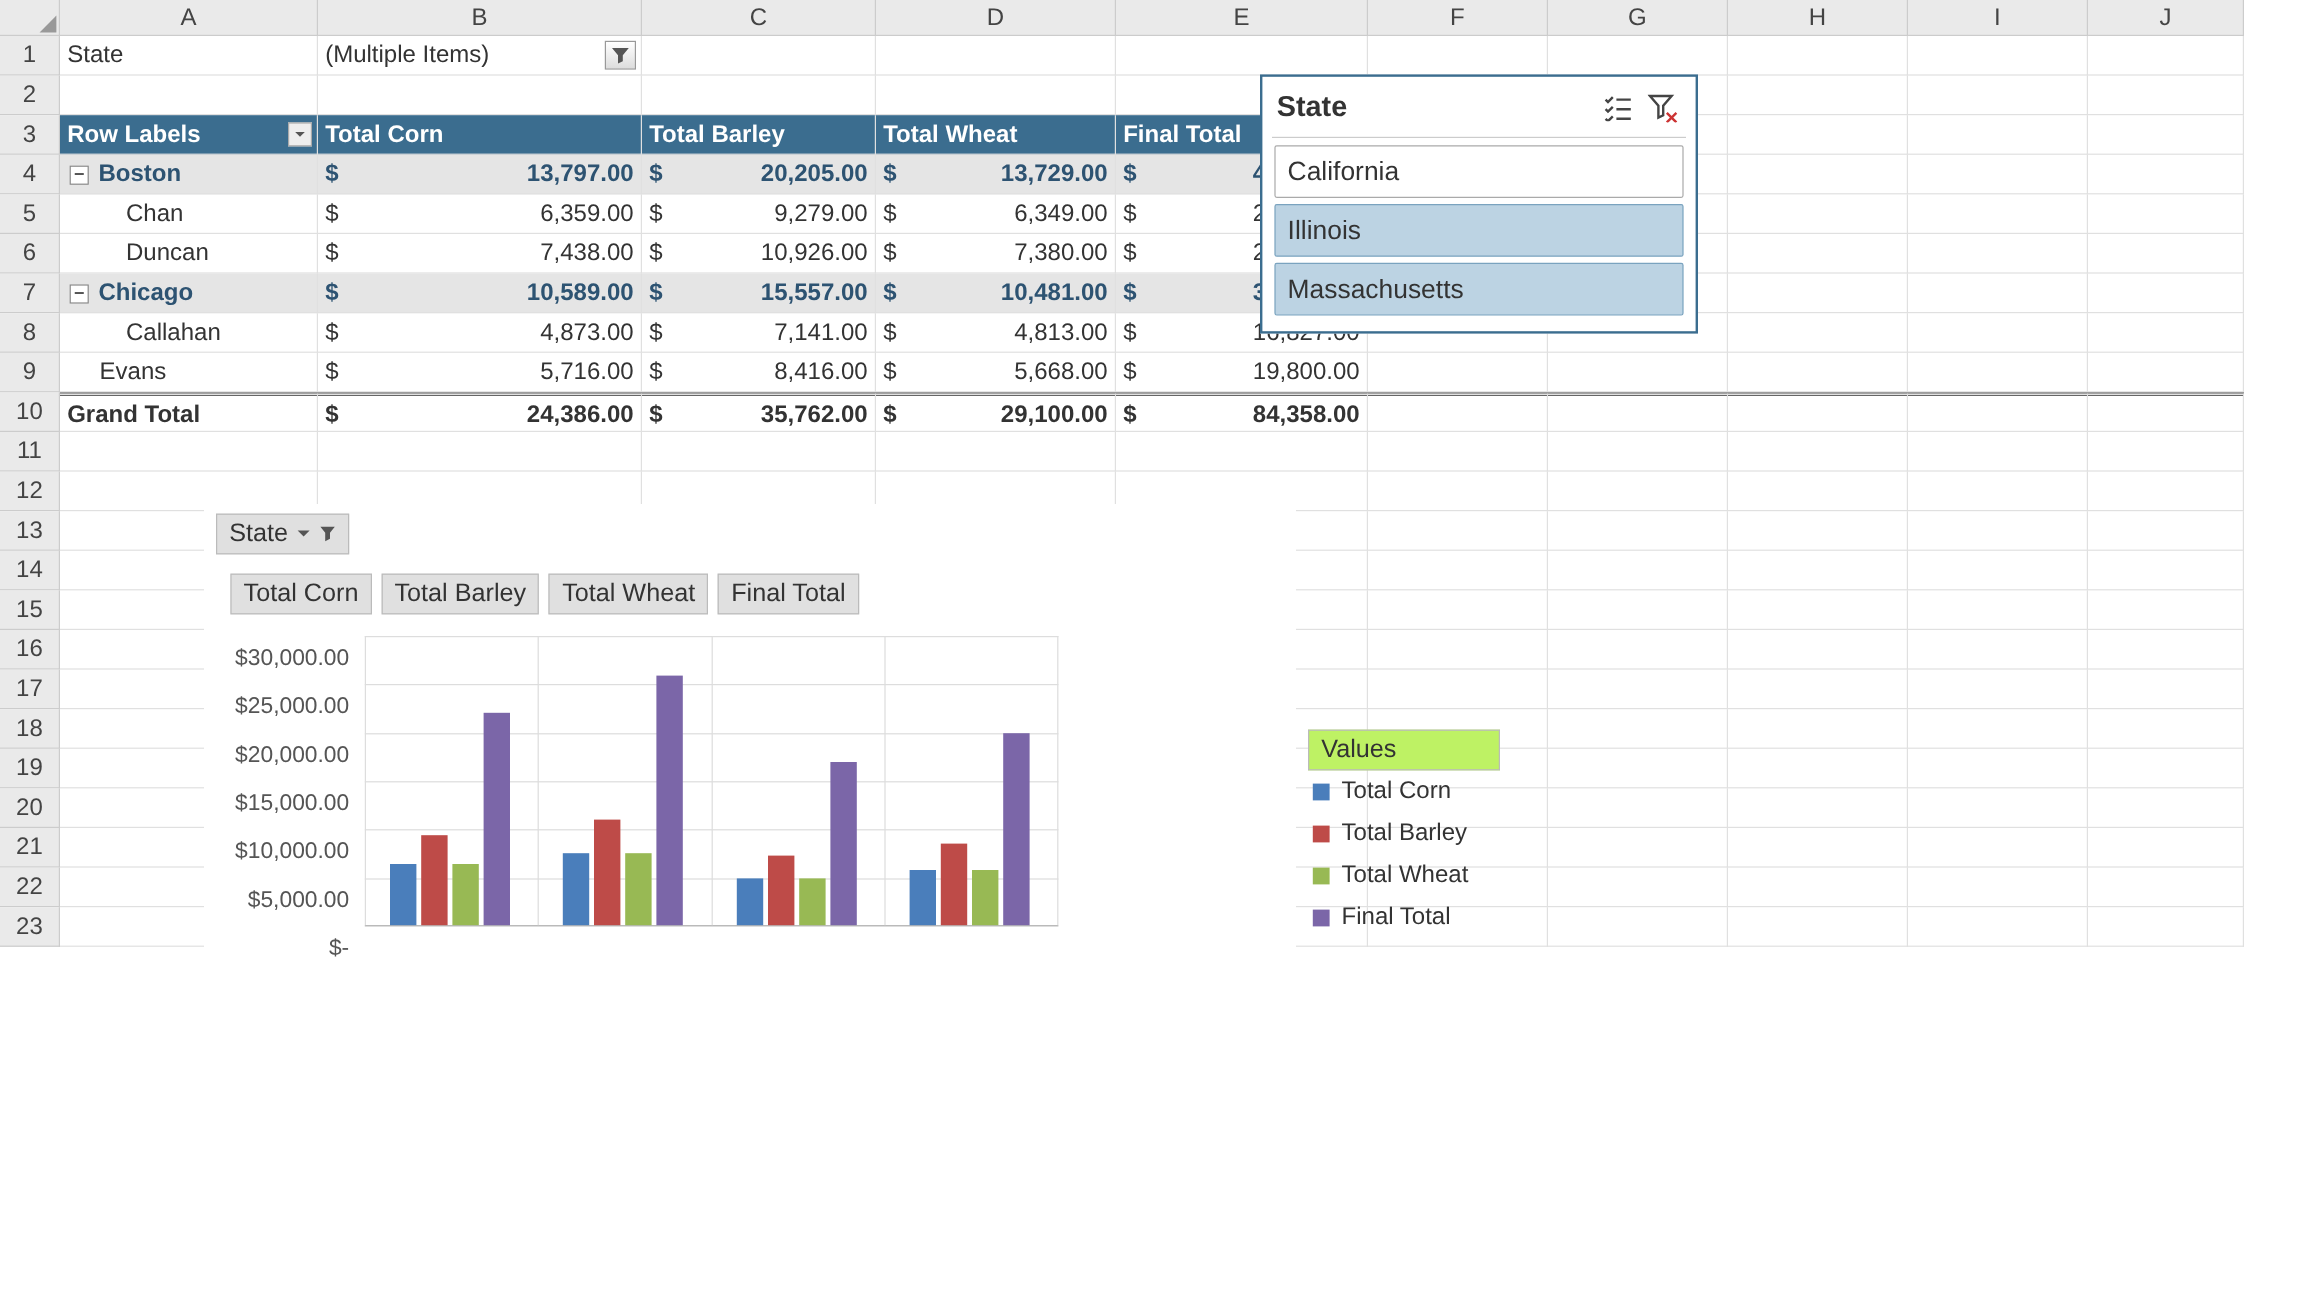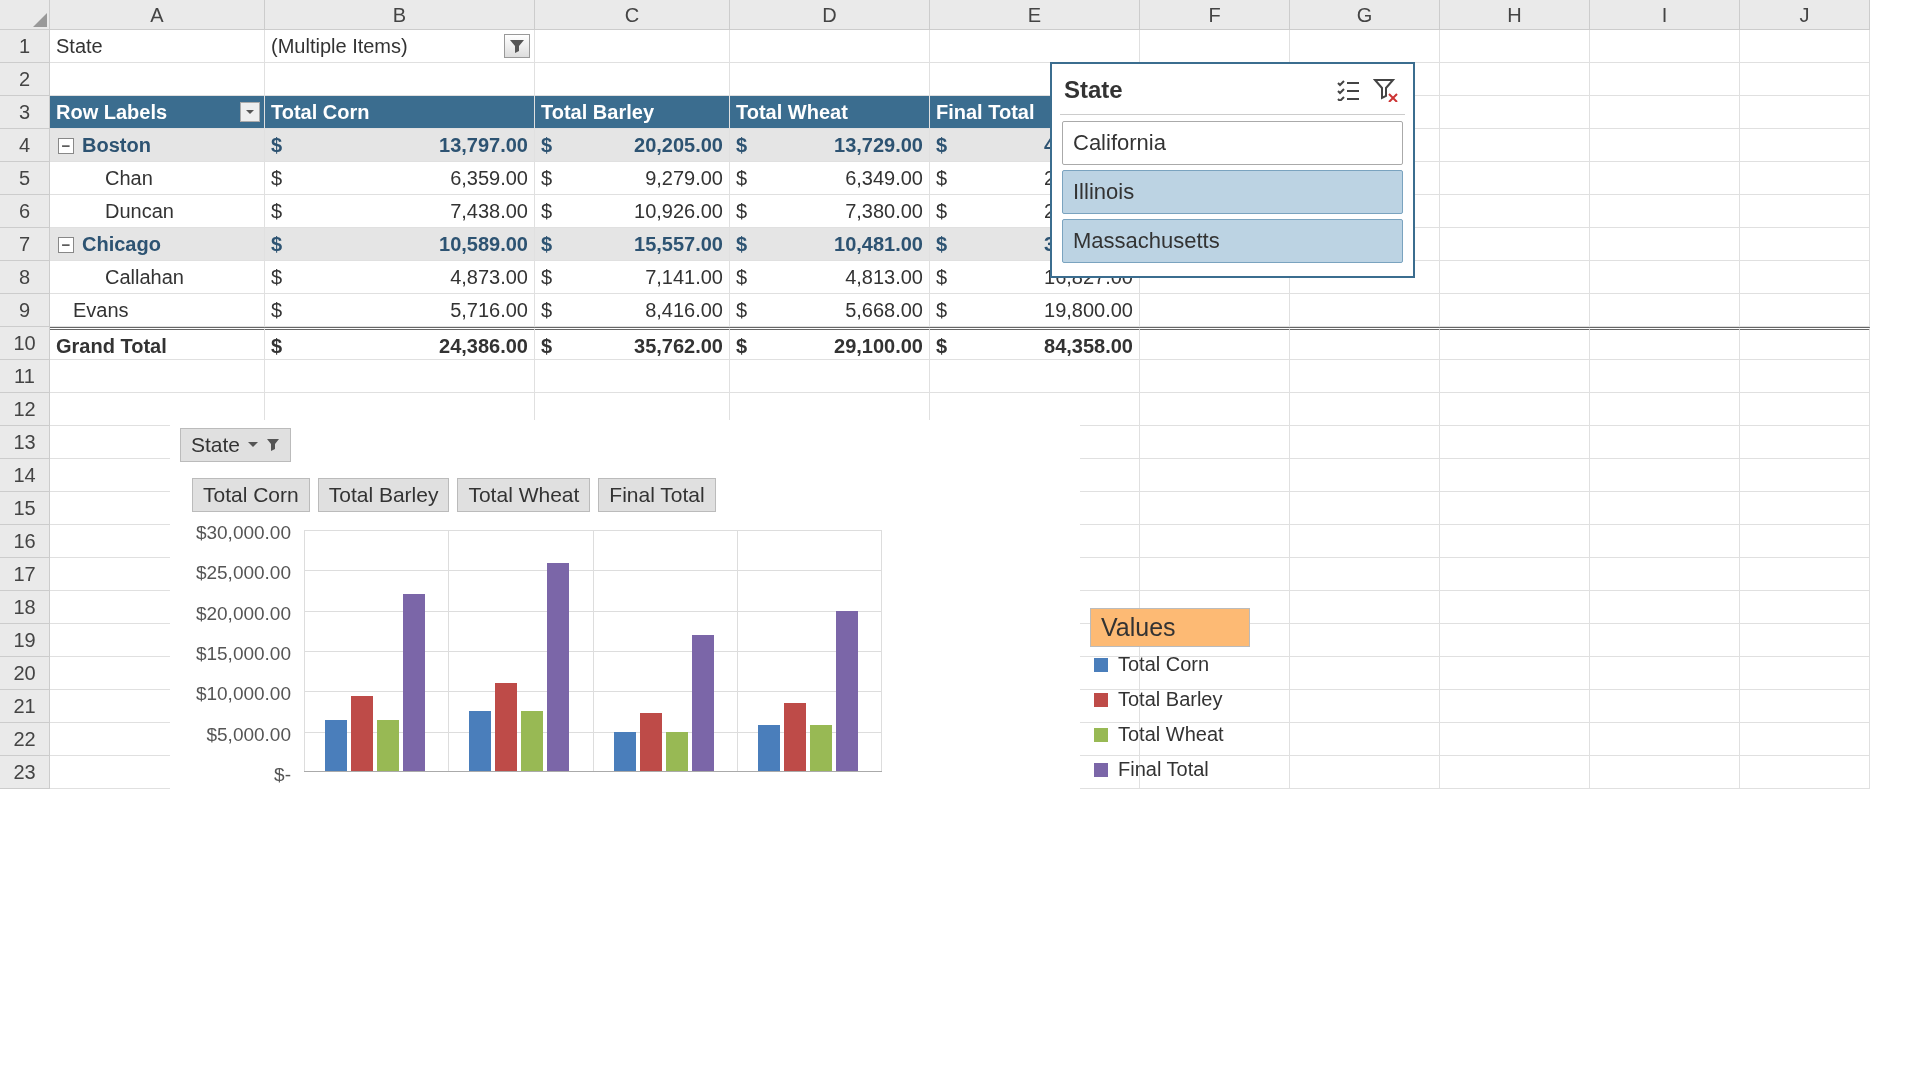--- a/index.html
+++ b/index.html
@@ -41,31 +41,31 @@
   .slicer-icon { width: 30px; height: 28px; margin-left: 8px; display: flex; align-items: center; justify-content: center; }
   .slicer-item { border: 1px solid #aaa; border-radius: 2px; padding: 8px 10px; margin: 5px 2px; font-size: 22px; background: #fff; }
   .slicer-item.selected { background: #bcd3e3; border-color: #7aa3bf; }
 
   
   .chart { position: absolute; left: 170px; top: 420px; width: 910px; height: 395px; background: #fff; }
   .chart-filter { position: absolute; left: 10px; top: 8px; background: #e0e0e0; border: 1px solid #bbb; padding: 4px 10px; font-size: 21px; display: flex; align-items: center; }
   .legend-buttons { position: absolute; left: 22px; top: 58px; display: flex; gap: 8px; }
   .legend-btn { background: #e0e0e0; border: 1px solid #bbb; padding: 4px 10px; font-size: 21px; }
   .plot { position: absolute; left: 22px; top: 102px; width: 690px; height: 270px; }
-  .y-axis { position: absolute; left: 0; top: 0; bottom: 0; width: 105px; }
+  .y-axis { position: absolute; left: 0; top: 16px; bottom: 0; width: 105px; }
   .y-tick { position: absolute; right: 6px; font-size: 19px; color: #555; }
   .grid-area { position: absolute; left: 112px; top: 8px; right: 0; bottom: 20px; border-bottom: 1px solid #aaa; }
   .gridline { position: absolute; left: 0; right: 0; height: 0; border-top: 1px solid #ddd; }
   .bars { position: absolute; left: 0; right: 0; bottom: 0; top: 0; display: flex; }
   .group { flex: 1; position: relative; border-right: 1px solid #ddd; }
   .group:first-child { border-left: 1px solid #ddd; }
   .bar { position: absolute; bottom: 0; width: 22px; }
   .bar.c1 { background: #4a7ebb; } .bar.c2 { background: #be4b48; } .bar.c3 { background: #98b954; } .bar.c4 { background: #7b66a8; }
   .legend { position: absolute; right: -170px; top: 188px; width: 160px; }
-  .legend-head { background: #fdba74; border: 1px solid #bbb; padding: 4px 10px; font-size: 25px; }
+  .legend-head { background: #bef264; border: 1px solid #bbb; padding: 4px 10px; font-size: 21px; }
   .legend-row { padding: 6px 4px; display: flex; align-items: center; gap: 10px; font-size: 20px; }
   .sw { width: 14px; height: 14px; }
 
   svg { display: block; }
 </style>
 </head>
 <body>
 
 <div class="sheet">
 
@@ -220,21 +220,21 @@
             <div class="cell cC num"><span class="dollar">$</span>7,141.00</div>
             <div class="cell cD num"><span class="dollar">$</span>4,813.00</div>
             <div class="cell cE num"><span class="dollar">$</span>16,827.00</div>
             <div class="cell cF"></div>
             <div class="cell cG"></div>
             <div class="cell cH"></div>
             <div class="cell cI"></div>
             <div class="cell cJ"></div>
           </div>
           <div class="row">
-            <div class="cell cA" style="padding-left: 23px;">Evans</div>
+            <div class="cell cA" style="padding-left: 33px;">Evans</div>
             <div class="cell cB num"><span class="dollar">$</span>5,716.00</div>
             <div class="cell cC num"><span class="dollar">$</span>8,416.00</div>
             <div class="cell cD num"><span class="dollar">$</span>5,668.00</div>
             <div class="cell cE num"><span class="dollar">$</span>19,800.00</div>
             <div class="cell cF"></div>
             <div class="cell cG"></div>
             <div class="cell cH"></div>
             <div class="cell cI"></div>
             <div class="cell cJ"></div>
           </div>

